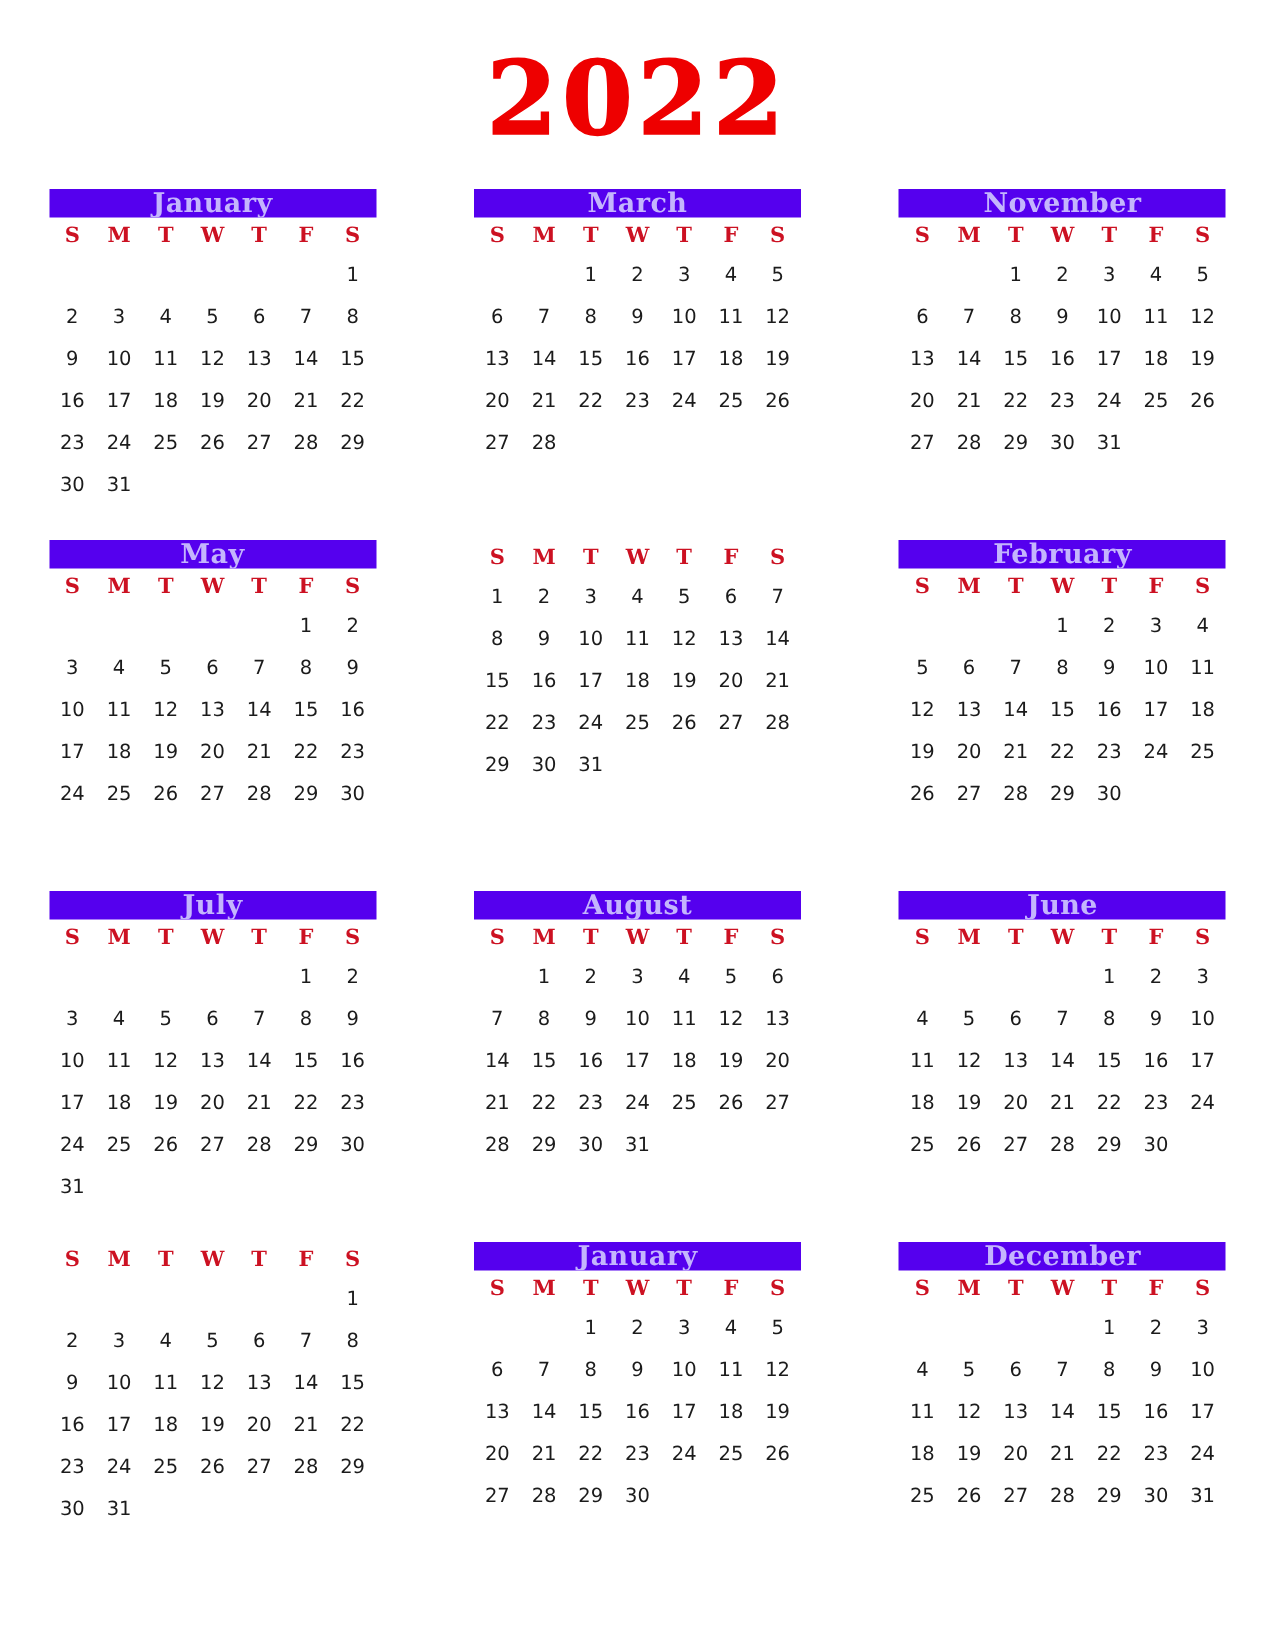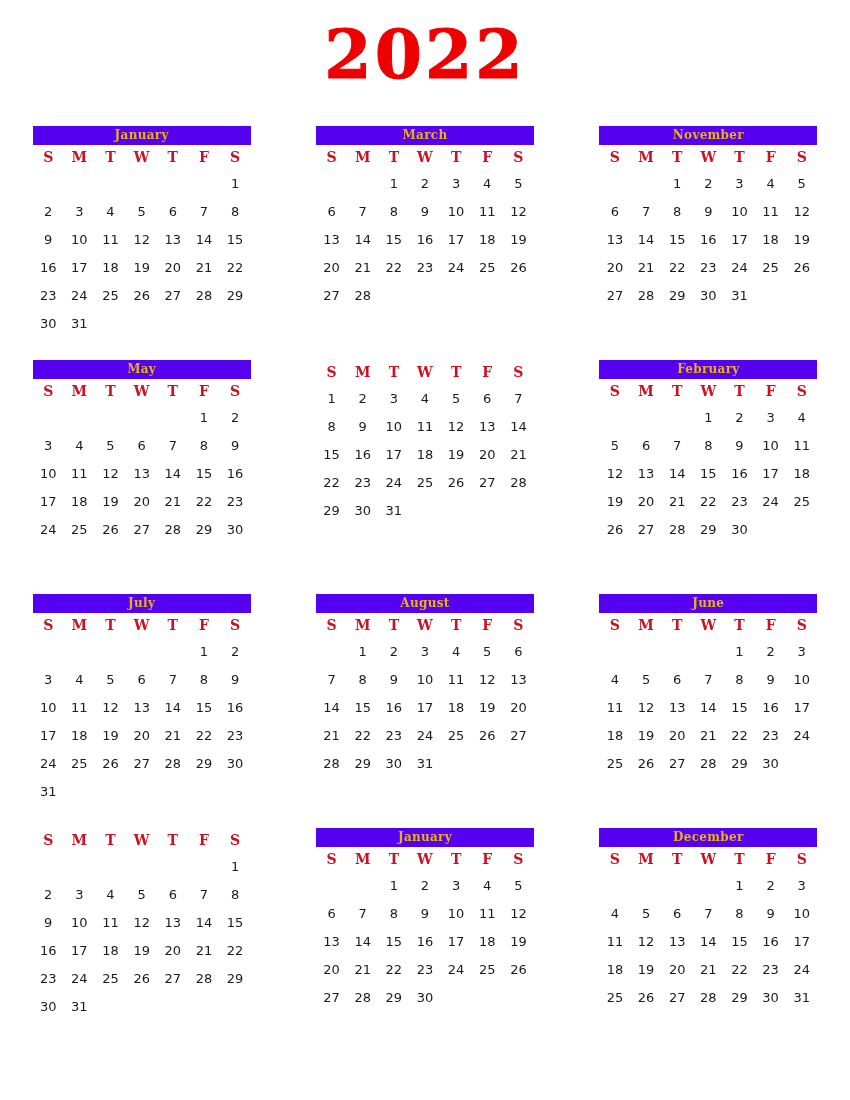--- a/index.html
+++ b/index.html
@@ -18,21 +18,21 @@
   #page {
     width: 850px;
     height: 1100px;
     position: relative;
     background: #ffffff;
   }
 
   
   .year-title {
     position: absolute;
-    top: 14px;
+    top: 26px;
     left: 0;
     width: 850px;
     text-align: center;
     font-family: "DejaVu Serif", "Liberation Serif", serif;
     font-weight: 700;
     font-size: 68px;
     line-height: 80px;
     letter-spacing: 3px;
     color: #ee0000;
     -webkit-text-stroke: 1px #ee0000;
@@ -52,24 +52,24 @@
   }
 
   .month {
     width: 218px;
     margin: 0 auto;
     position: relative;
   }
 
   .month-name {
     background: #5500ee;
-    color: #eab308;
+    color: #c4b5fd;
     font-family: "DejaVu Serif", "Liberation Serif", serif;
     font-weight: 700;
-    font-size: 12px;
+    font-size: 18px;
     line-height: 19px;
     height: 19px;
     text-align: center;
     letter-spacing: 0.3px;
     white-space: nowrap;
     overflow: hidden;
   }
 
   .dow-row {
     display: grid;

